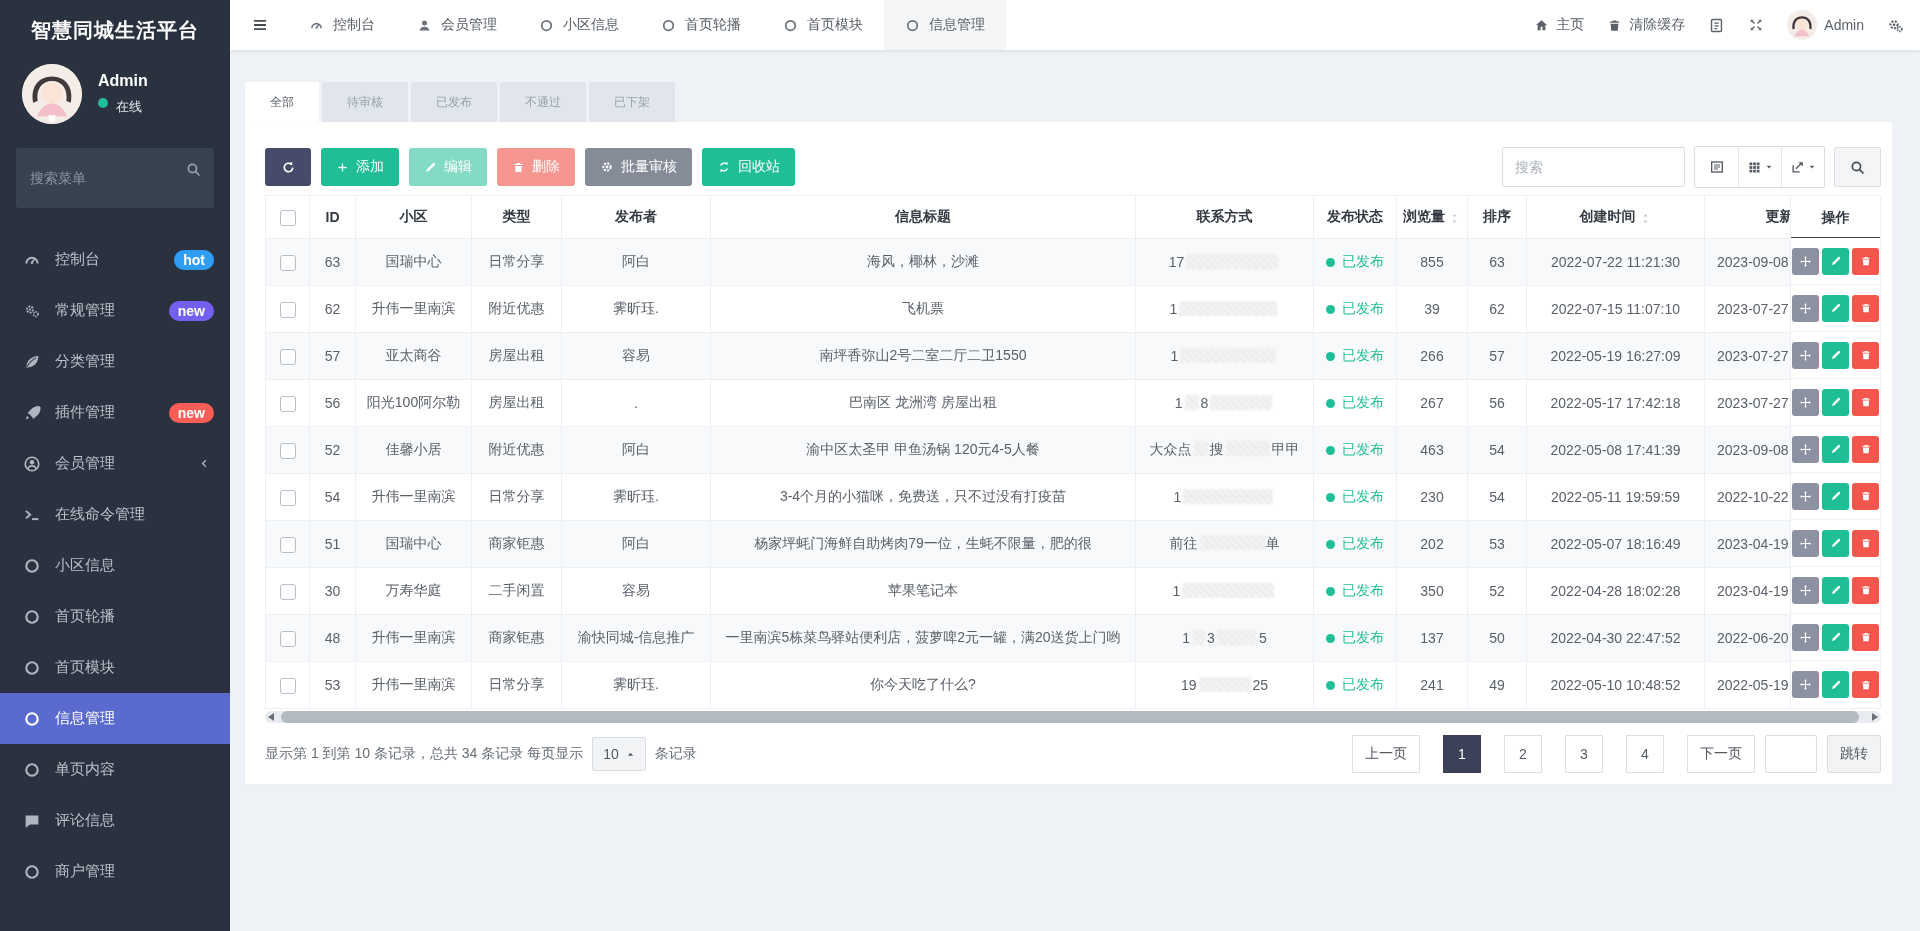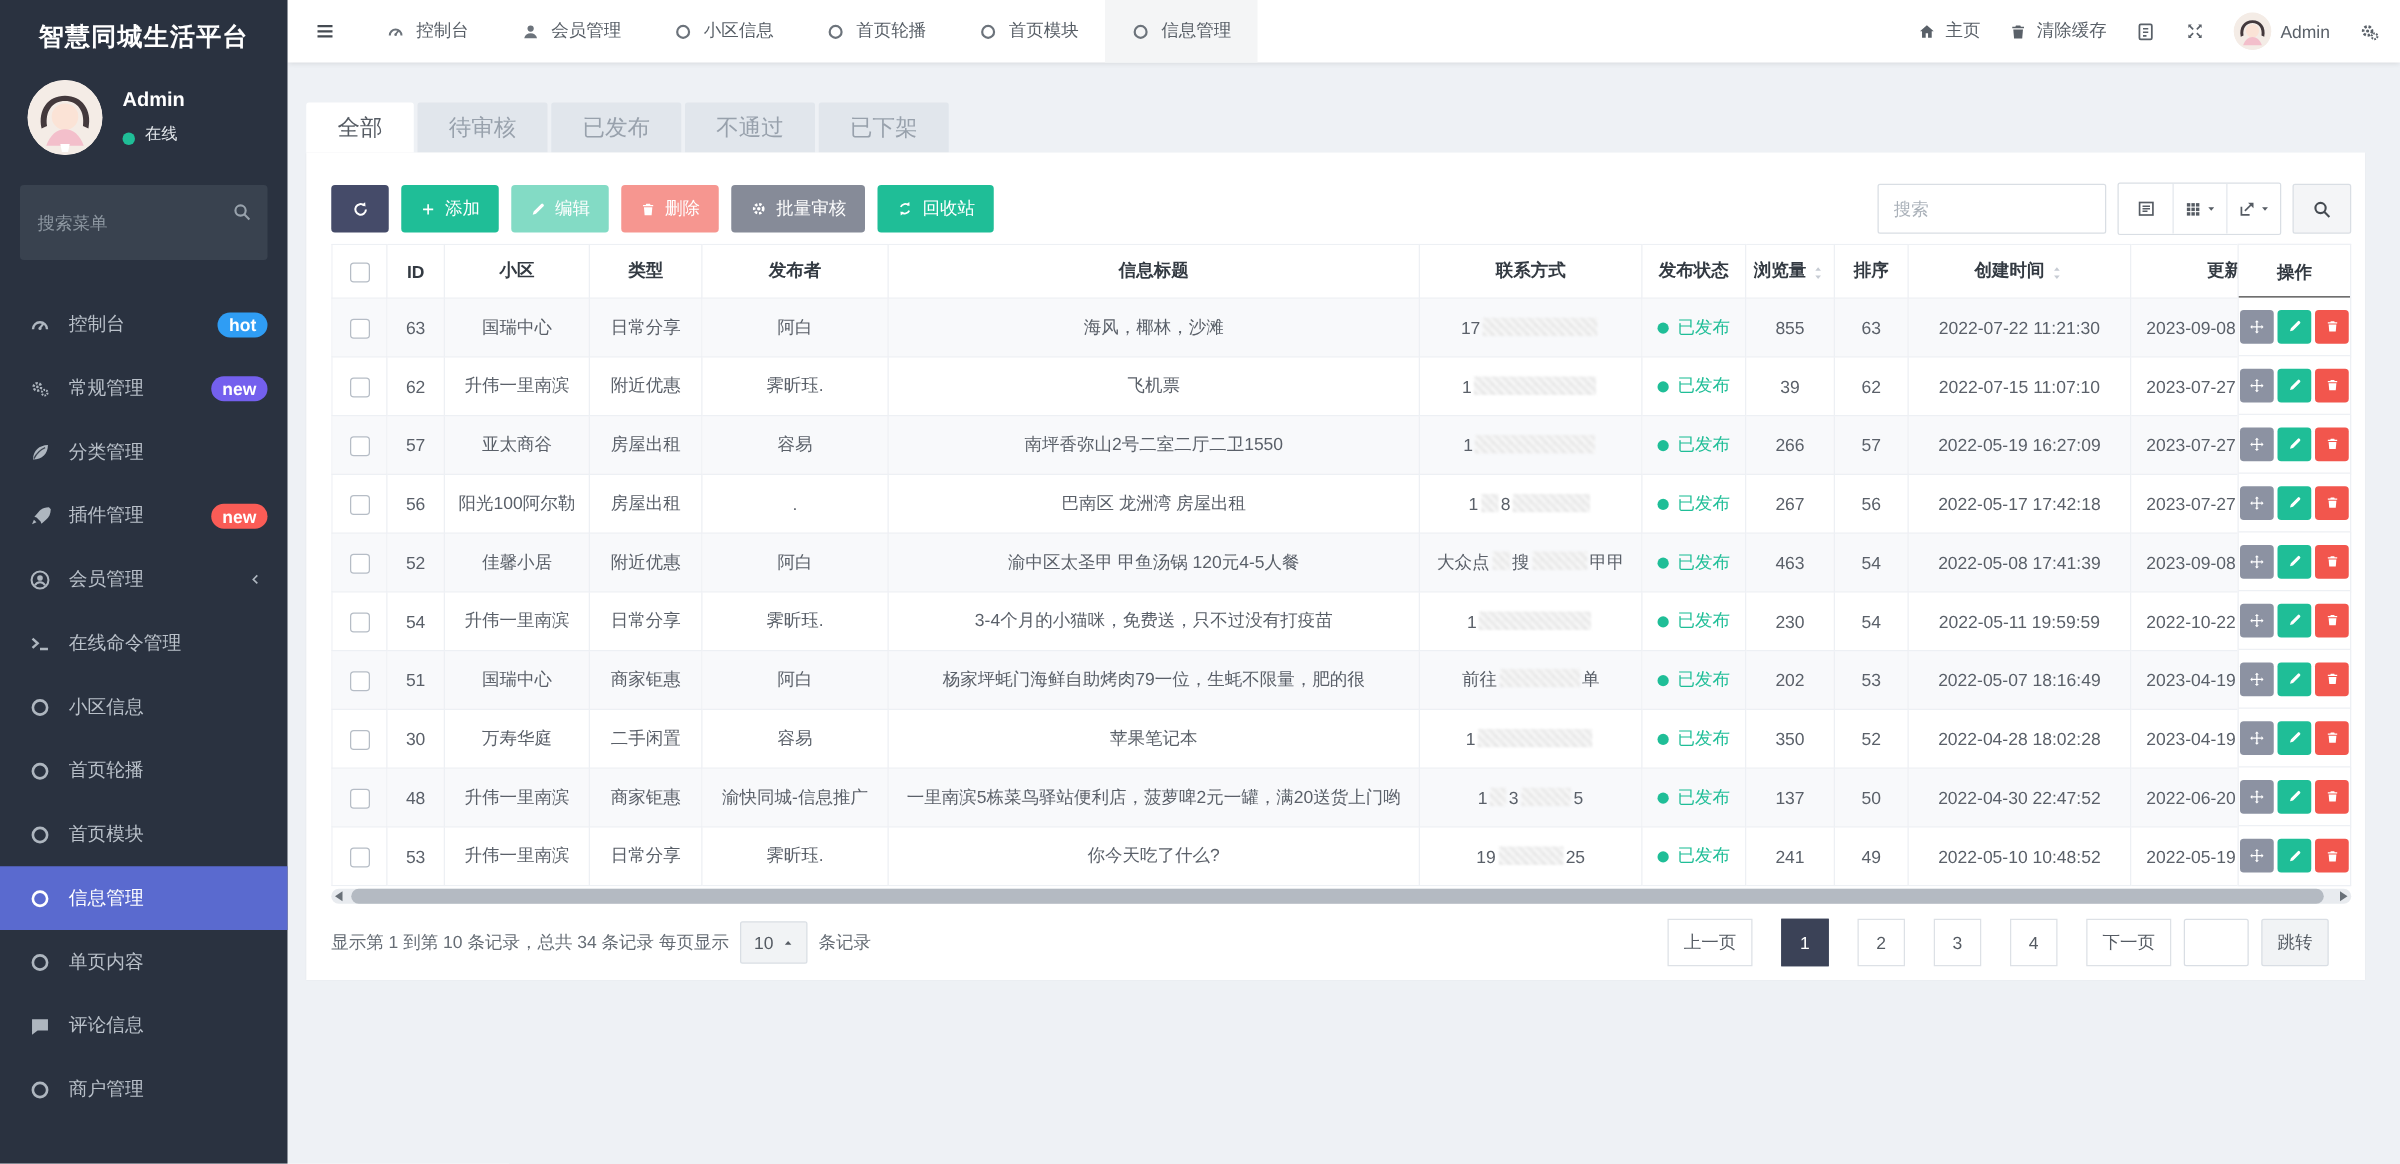--- a/index.html
+++ b/index.html
@@ -7,21 +7,21 @@
   body { position:relative; background:#eef1f5; font-family:"Liberation Sans","DejaVu Sans",sans-serif; font-size:14px; color:#5a6069; }
   .ic { display:inline-flex; align-items:center; justify-content:center; }
   .ic svg { display:block; }
 
   
   .sidebar { position:absolute; left:0; top:0; width:230px; height:931px; background:#2a3240; color:#b9c0c9; z-index:6; }
   .logo { height:56px; line-height:60px; text-align:center; color:#fff; font-size:20px; font-weight:bold; letter-spacing:1px; }
   .user { display:flex; align-items:center; gap:16px; padding:8px 22px 10px; }
   .avatar-lg { width:60px; height:60px; border-radius:50%; overflow:hidden; flex:none; background:#f4ece6; }
   .u-name { color:#fff; font-size:16px; font-weight:bold; margin-bottom:8px; }
-  .u-status { display:flex; align-items:flex-end; gap:8px; font-size:13px; color:#e4e8ec; }
+  .u-status { display:flex; align-items:flex-start; gap:8px; font-size:13px; color:#e4e8ec; }
   .dot { width:10px; height:10px; border-radius:50%; background:#1fbe97; display:inline-block; }
   .m-search { margin:14px 16px 0; position:relative; }
   .m-search input { width:100%; height:60px; background:#39424f; border:none; border-radius:3px; padding:0 38px 0 14px; color:#cfd5db; font-size:14px; font-family:inherit; }
   .m-search input::placeholder { color:#8d97a1; }
   .m-search .ic { position:absolute; right:12px; top:13px; color:#98a2ac; }
   .menu { margin-top:26px; }
   .m-item { display:flex; align-items:center; height:51px; padding:0 16px 0 22px; cursor:pointer; gap:13px; font-size:15px; }
   .m-item .ic { width:20px; color:#aeb6bf; }
   .m-item.active { background:#5a6acf; color:#fff; }
   .m-item.active .ic { color:#fff; }
@@ -35,21 +35,21 @@
   .n-tab { display:flex; align-items:center; gap:9px; padding:0 21px; font-size:14px; cursor:pointer; color:#575e66; }
   .n-tab .ic { color:#6c737b; }
   .n-tab.active { background:#f4f5f6; }
   .nav-right { margin-left:auto; display:flex; gap:23px; padding-right:16px; font-size:14px; color:#5a6169; }
   .nav-right .itm { display:flex; align-items:center; gap:7px; cursor:pointer; }
   .avatar-sm { width:30px; height:30px; border-radius:50%; overflow:hidden; background:#f4ece6; }
 
   
   .main { position:absolute; left:245px; top:82px; width:1647px; }
   .ftabs { display:flex; gap:3px; height:40px; }
-  .f-tab { padding:0 25px; display:flex; align-items:center; justify-content:center; background:#e1e6ec; color:#98a1ac; font-size:18px; cursor:pointer; border-radius:2px 2px 0 0;font-family:Liberation Serif, serif; }
+  .f-tab { padding:0 25px; display:flex; align-items:center; justify-content:center; background:#e1e6ec; color:#98a1ac; font-size:12px; cursor:pointer; border-radius:2px 2px 0 0;font-family:Liberation Serif, serif; }
   .f-tab.active { background:#fff; color:#555b63; }
   .panel { background:#fff; height:662px; position:relative; box-shadow:0 0 1px rgba(0,0,0,.06); }
 
   .toolbar { display:flex; align-items:center; padding:24px 11px 0 20px; gap:10px; }
   .btn { height:38px; border:none; border-radius:3px; color:#fff; font-size:14px; display:inline-flex; align-items:center; gap:7px; padding:0 15px; cursor:pointer; font-family:inherit; }
   .btn-refresh { background:#454b69; width:46px; justify-content:center; padding:0; }
   .btn-add { background:#1fbe97; }
   .btn-edit { background:#1fbe97; opacity:.55; }
   .btn-del { background:#f2564d; opacity:.62; }
   .btn-audit { background:#868b98; }
@@ -86,21 +86,21 @@
   .a-btn { width:27px; height:27px; border-radius:3px; display:flex; align-items:center; justify-content:center; color:#fff; cursor:pointer; }
   .a-move { background:#8c92a2; } .a-edit { background:#1fbe97; } .a-del { background:#f2564d; }
 
   .hscroll { margin-top:2px; height:12px; background:#e8ebef; border-radius:6px; position:relative; }
   .hthumb { position:absolute; left:16px; right:22px; top:0; height:12px; background:#b4bac2; border-radius:6px; cursor:pointer; }
   .harrow { position:absolute; top:2px; width:0; height:0; border-top:4px solid transparent; border-bottom:4px solid transparent; }
   .harrow.l { left:3px; border-right:6px solid #697078; }
   .harrow.r { right:3px; border-left:6px solid #697078; }
 
   
-  .pager { display:flex; align-items:center; margin:12px 29px 0 20px; font-size:14px; color:#666d75; }
+  .pager { display:flex; align-items:center; margin:12px 11px 0 20px; font-size:14px; color:#666d75; }
   .psize { display:inline-flex; align-items:center; gap:7px; border:1px solid #d9dee4; background:#f1f3f5; border-radius:2px; padding:0 10px; height:34px; margin:0 9px; cursor:pointer; color:#555b63; }
   .pages { margin-left:auto; display:flex;gap:24px; }
   .pg { min-width:38px; height:38px; padding:0 12px; border:1px solid #dde1e6; background:#fff; display:flex; align-items:center; justify-content:center; cursor:pointer; margin-left:-1px; color:#555b63; }
   .pg.active { background:#3b4257; border-color:#3b4257; color:#fff; }
   .jump-input { width:52px; height:38px; border:1px solid #d9dee4; border-radius:2px; margin-left:10px; font-family:inherit; padding:0 8px; }
   .btn-jump { height:38px; padding:0 12px; background:#f1f3f5; border:1px solid #d9dee4; border-radius:2px; margin-left:10px; color:#555b63; font-size:14px; cursor:pointer; font-family:inherit; }
 </style>
 </head>
 <body>
 

